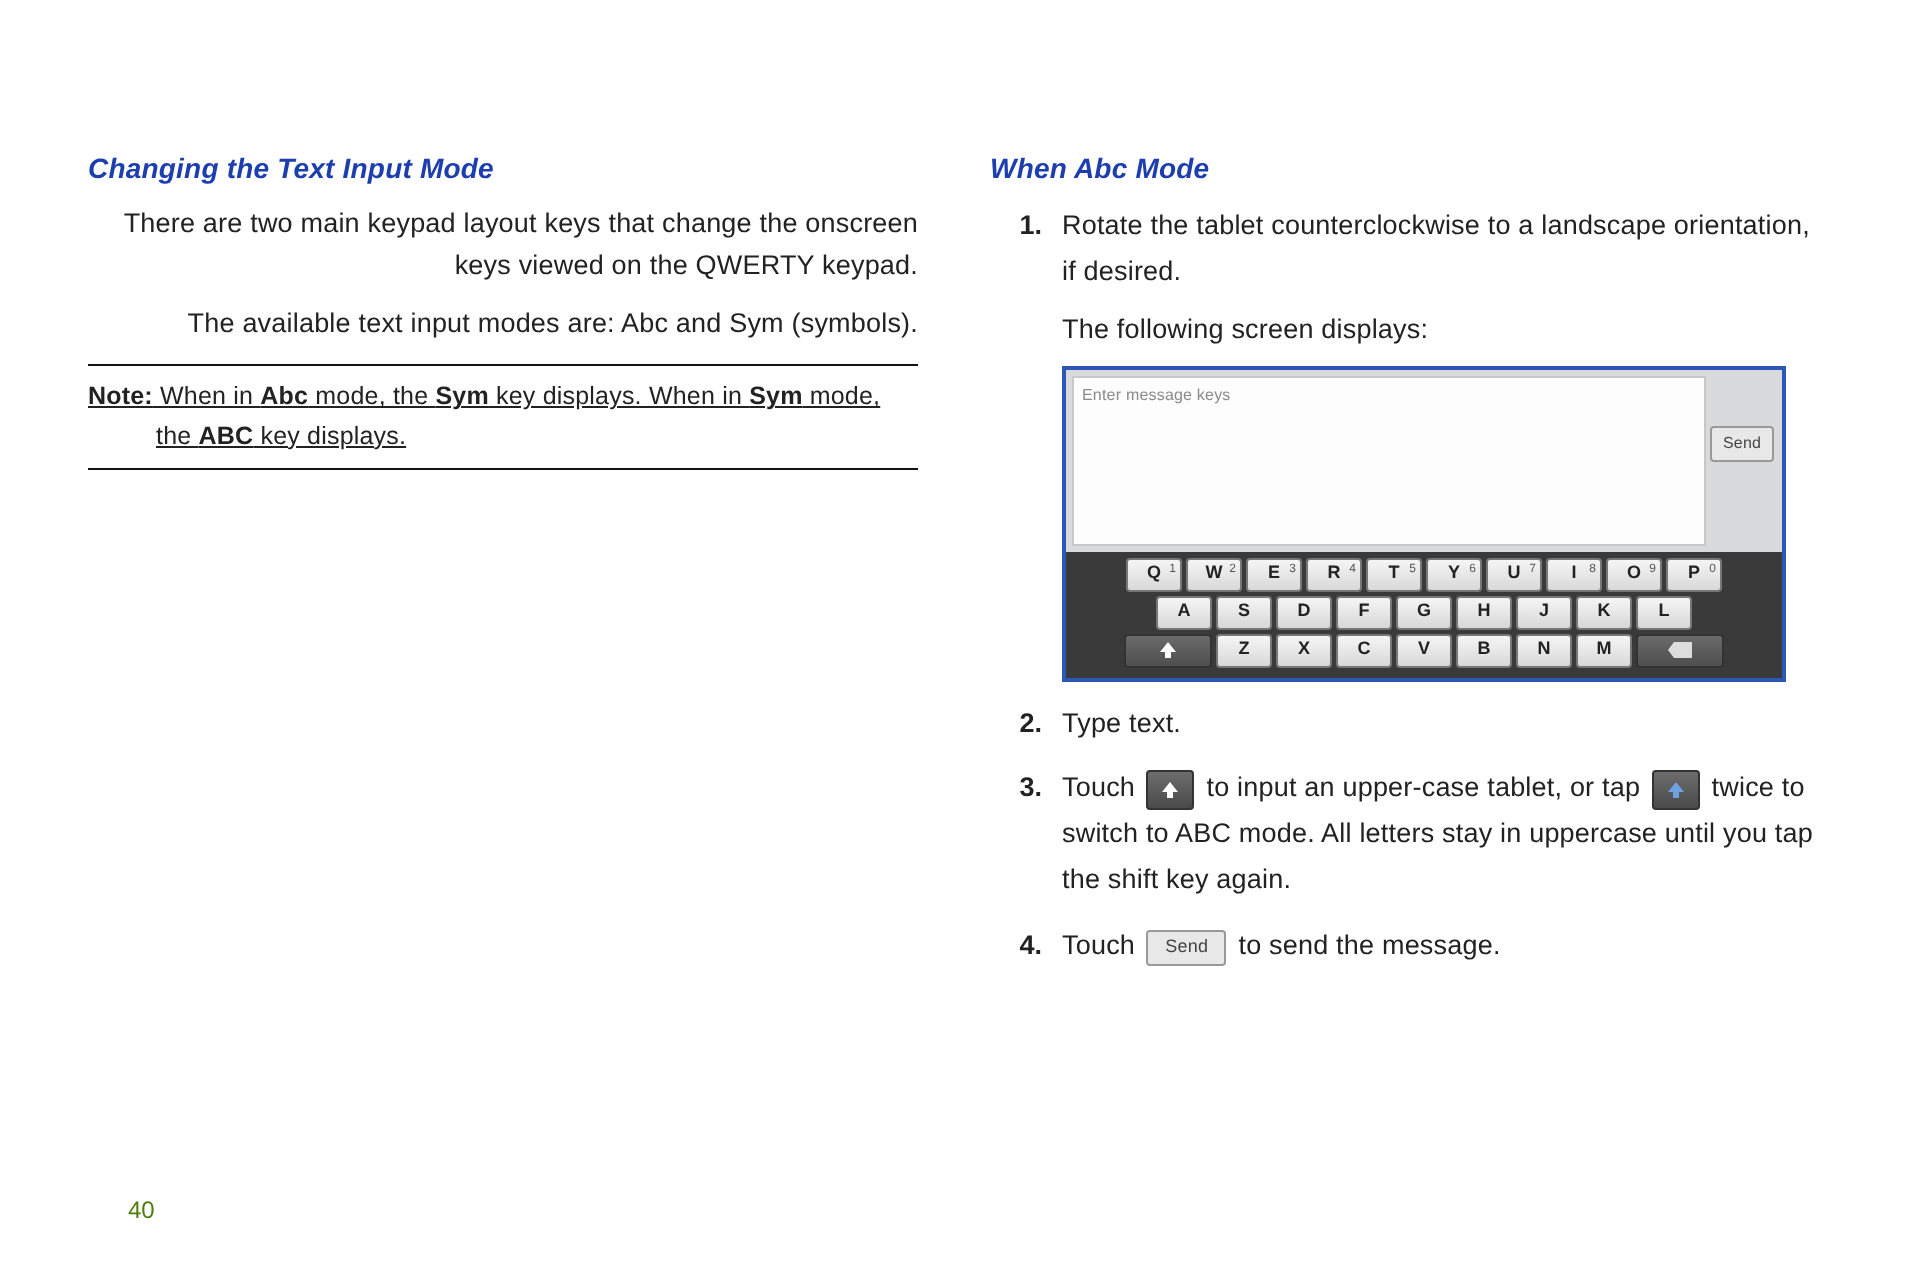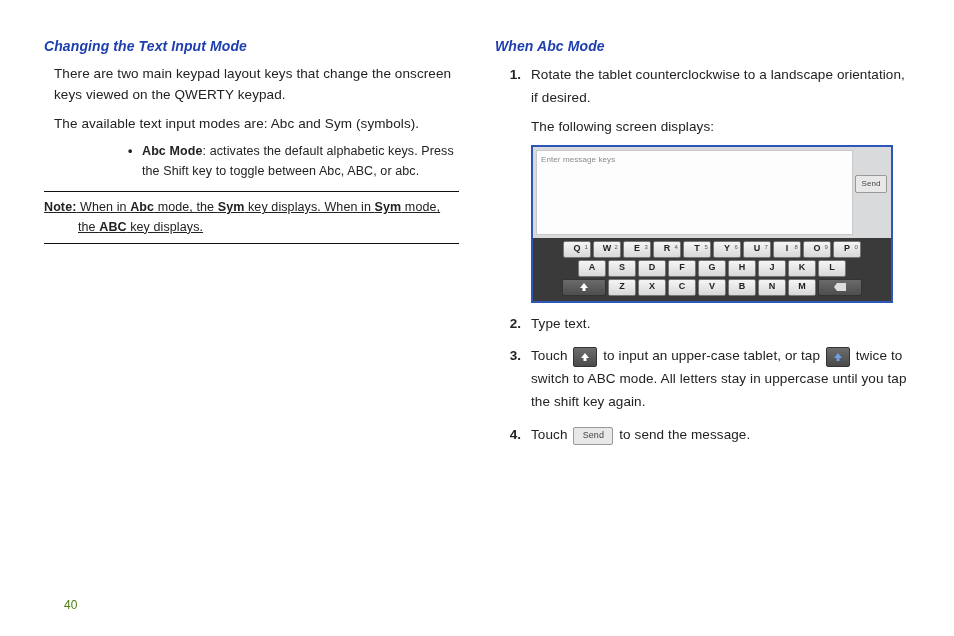--- a/index.html
+++ b/index.html
@@ -6,41 +6,43 @@
     margin: 0;
     padding: 0;
     width: 954px;
     height: 636px;
     background: #ffffff;
     font-family: Arial, Helvetica, sans-serif;
     color: #222;
   }
   .page {
     display: flex;
-    padding: 32px 44px 20px 44px;
+    padding: 48px 44px 20px 44px;
     box-sizing: border-box;
     height: 600px;
     gap: 36px;
+    margin-top: 22px;
   }
   .col {
     width: 418px;
     font-size: 13.5px;
     line-height: 1.55;
     font-stretch: condensed;
     letter-spacing: 0.1px;
   }
   .section-heading {
     color: #1d3eae;
     font-weight: bold;
     font-style: italic;
     font-size: 14px;
     margin: 4px 0 6px 0;
   }
   .body-p {
     margin: 4px 0 8px 10px;
+    text-align: right;
   }
   .sub-bullets {
     margin: 4px 0 4px 48px;
   }
   .sub-bullets li {
     list-style: none;
     position: relative;
     margin-bottom: 6px;
     padding-left: 10px;
     font-size: 12.5px;
@@ -195,23 +197,20 @@
 </head>
 <body>
 
 <div class="page">
 
   <div class="col">
     <div class="section-heading">Changing the Text Input Mode</div>
     <p class="body-p">There are two main keypad layout keys that change the onscreen keys viewed on the QWERTY keypad.</p>
     <p class="body-p">The available text input modes are: Abc and Sym (symbols).</p>
     <ul class="sub-bullets">
-      <li>
-        <b>Abc Mode</b><span>: activates the default alphabetic keys. Press the Shift key to toggle between Abc, ABC, or abc.</span>
-      </li>
     </ul>
     <div class="note-rule">
       <span class="note-body">
         <b>Note:</b><span> When in </span><b>Abc</b><span> mode, the </span><b>Sym</b><span> key displays. When in </span><b>Sym</b><span> mode, the </span><b>ABC</b><span> key displays.</span>
       </span>
     </div>
   </div>
 
   <div class="col">
     <div class="section-heading">When Abc Mode</div>

